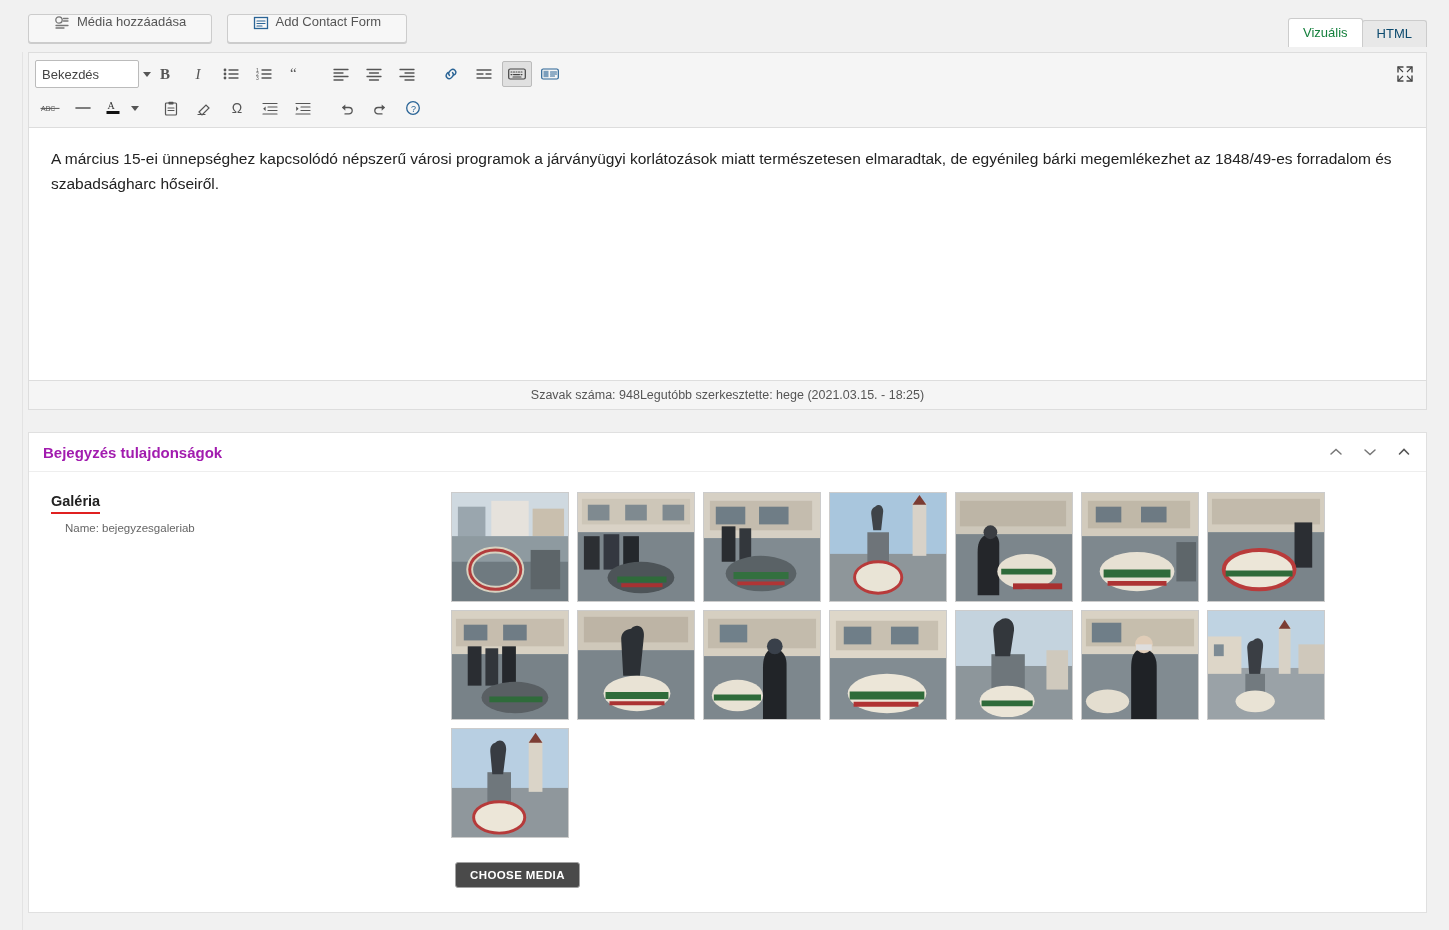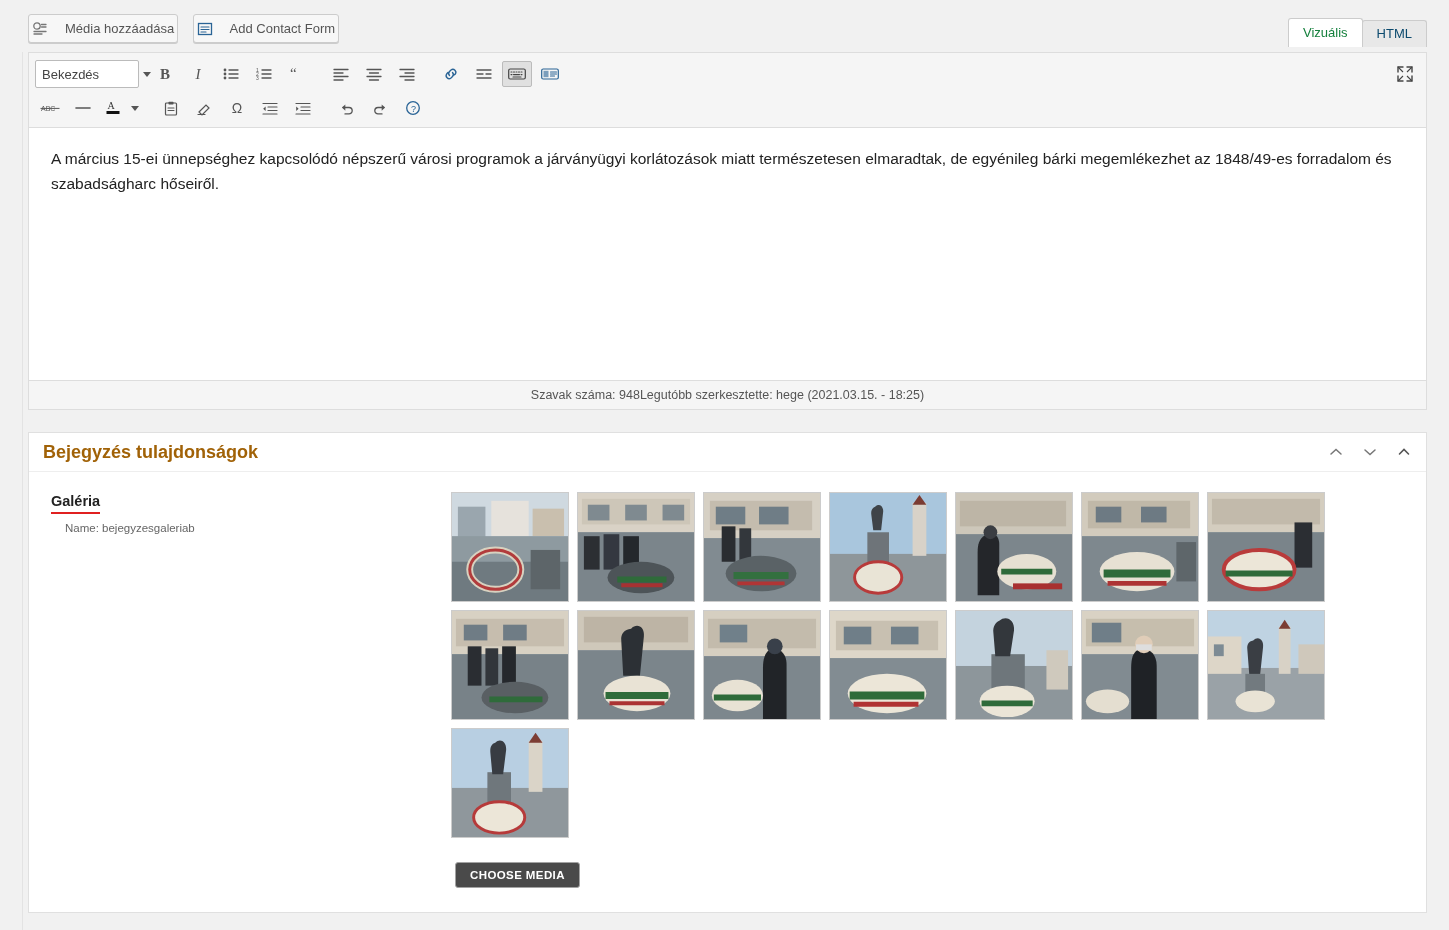--- a/index.html
+++ b/index.html
@@ -19,24 +19,24 @@
   
   .top-bar {
     position: relative;
     height: 52px;
     background: #f1f1f1;
     box-sizing: border-box;
     padding: 14px 0 0 28px;
   }
   .btn-grey {
     display: inline-flex;
-    align-items: center;
-    gap: 17px;
+    align-items: flex-start;
+    gap: 7px;
     height: 29px;
-    padding: 0 3px;
+    padding: 0 25px;
     background: #f7f7f7;
     border: 1px solid #ccc;
     border-radius: 3px;
     font-size: 13px;
     color: #555;
     box-shadow: 0 1px 0 #ccc;
     cursor: pointer;
     vertical-align: middle;
     line-height: 1;
   }
@@ -184,23 +184,23 @@
   }
   .metabox-header {
     height: 38px;
     border-bottom: 1px solid #eee;
     display: flex;
     align-items: center;
     justify-content: space-between;
     padding: 0 14px;
   }
   .metabox-title {
-    font-size: 18px;
+    font-size: 15px;
     font-weight: bold;
-    color: #a16207;
+    color: #a21caf;
   }
   .metabox-handles { display: flex; align-items: center; gap: 18px; color: #777; }
   .handle-btn { cursor: pointer; width: 16px; height: 16px; display: flex; align-items: center; justify-content: center; }
 
   .metabox-body {
     display: flex;
     padding: 20px 14px 24px 22px;
   }
   .field-label-col { width: 400px; flex: 0 0 400px; }
   .field-title {

